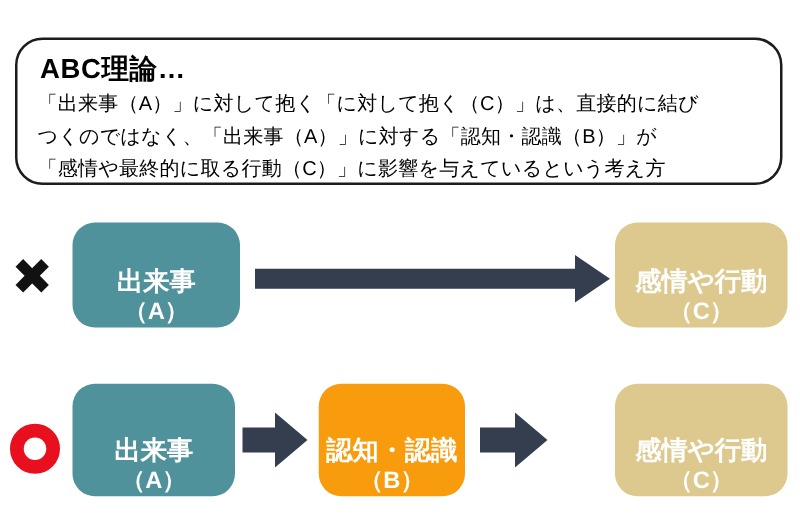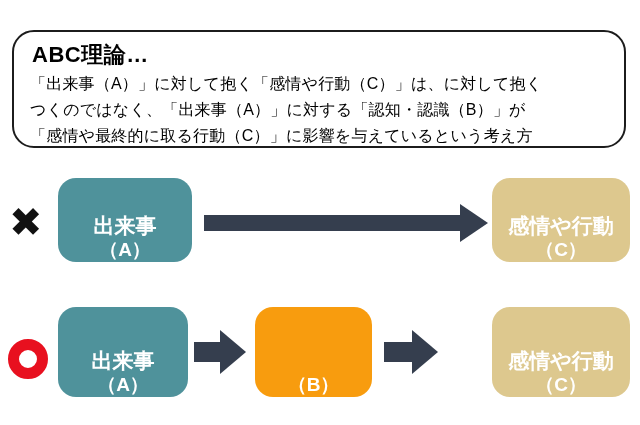--- a/index.html
+++ b/index.html
@@ -91,21 +91,21 @@
     background:#ffffff;
   }
 </style>
 </head>
 <body>
 
 <div class="stage">
 
   <div class="callout">
     <div class="callout-title">ABC理論…</div>
-    <div class="callout-body">「出来事（A）」に対して抱く「感情や行動（C）」は、に対して抱く
+    <div class="callout-body">「出来事（A）」に対して抱く「に対して抱く（C）」は、直接的に結び
 つくのではなく、「出来事（A）」に対する「認知・認識（B）」が
 「感情や最終的に取る行動（C）」に影響を与えているという考え方</div>
   </div>
 
   <div class="cross-marker">✖</div>
 
   <div class="fbox box-teal-1">
     <div class="l1">出来事</div>
     <div class="l2">（A）</div>
   </div>
@@ -126,20 +126,21 @@
     <div class="l1">出来事</div>
     <div class="l2">（A）</div>
   </div>
 
   <div class="arrow arrow-short arrow-a">
     <div class="shaft"></div>
     <div class="head"></div>
   </div>
 
   <div class="fbox box-orange-2">
+    <div class="l1">認知・認識</div>
     <div class="l2">（B）</div>
   </div>
 
   <div class="arrow arrow-short arrow-b">
     <div class="shaft"></div>
     <div class="head"></div>
   </div>
 
   <div class="fbox box-tan-2">
     <div class="l1">感情や行動</div>

